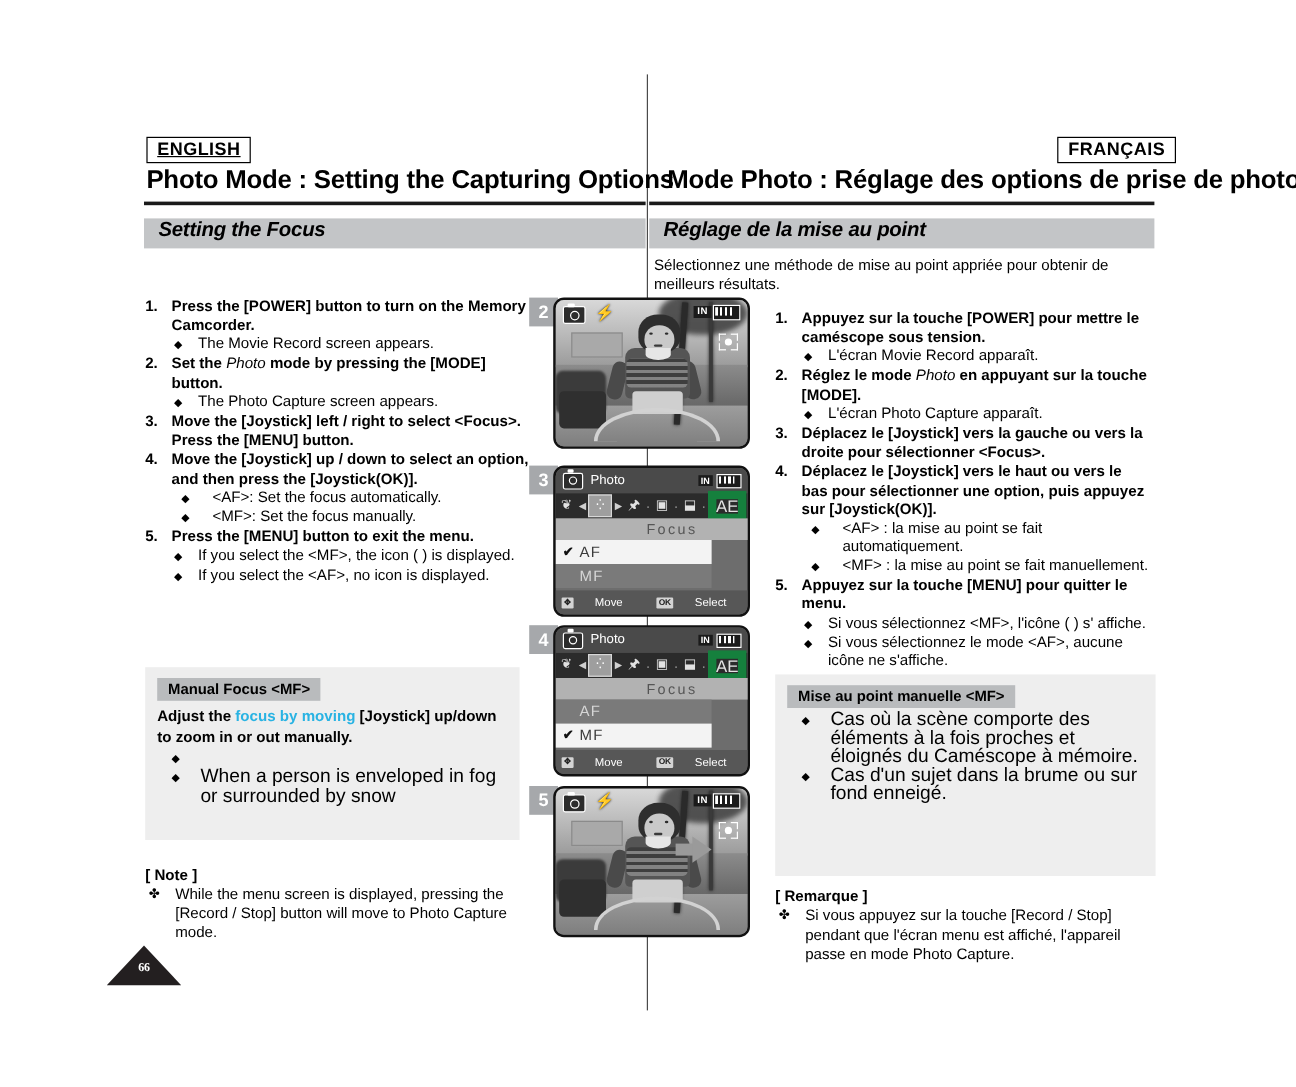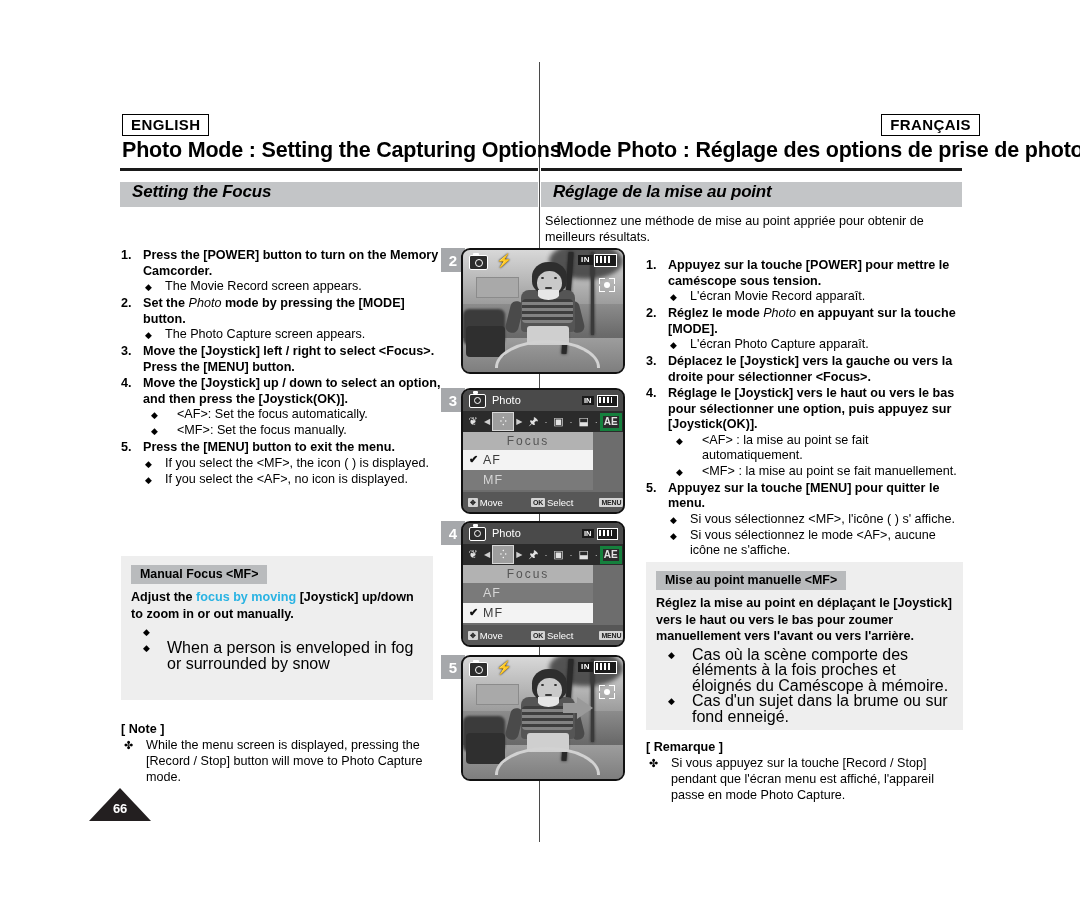--- a/index.html
+++ b/index.html
@@ -12,21 +12,21 @@
 
   
   .divider{position:absolute;left:539px;top:62px;width:1px;height:780px;background:#4a4a4a;}
 
   
   .lang-tag{
     position:absolute;top:114px;border:1.5px solid #000;background:#fff;
     font-size:15px;font-weight:bold;letter-spacing:.4px;
     padding:2px 8px 3px;line-height:1;
   }
-  .lang-en{left:122px;}
+  .lang-en{left:122px;text-decoration:underline;}
   .lang-fr{right:100px;}
 
   
   .chapter{
     position:absolute;top:138px;font-size:21.5px;font-weight:bold;
     letter-spacing:-.2px;white-space:nowrap;
   }
   .chapter-en{left:122px;}
   .chapter-fr{left:556px;}
   .rule{position:absolute;height:2.5px;background:#1a1a1a;top:168px;}
@@ -86,21 +86,21 @@
   .note-row .note-text{flex:1;line-height:16px;}
 
   
   .pagenum{position:absolute;left:89px;top:788px;width:62px;height:33px;}
   .pagenum .tri{
     width:0;height:0;border-left:31px solid transparent;border-right:31px solid transparent;
     border-bottom:33px solid #231f20;
   }
   .pagenum .pn{
     position:absolute;left:0;top:13px;width:62px;text-align:center;
-    color:#fff;font-size:13px;font-weight:bold;letter-spacing:-.3px;
+    color:#fff;font-size:10px;font-weight:bold;letter-spacing:-.3px;font-family:Liberation Serif, serif;
   }
 
   
   .shotwrap{position:absolute;}
   .stepbadge{
     position:absolute;left:0;top:0;width:24px;height:24px;background:#a6a8ab;
     color:#fff;font-size:15px;font-weight:bold;display:flex;align-items:center;
     justify-content:center;line-height:1;
   }
   .lcd{
@@ -181,37 +181,37 @@
   .m-in{font-size:7.5px;font-weight:bold;color:#fff;background:#1b1b1b;padding:1px 2.5px;line-height:1;}
   .m-bat{width:19px;height:10px;border:1.4px solid #fff;background:#1b1b1b;position:relative;}
   .m-bat:after{content:"";position:absolute;left:1px;top:1px;width:13px;height:6px;
     background:repeating-linear-gradient(90deg,#fff 0 2px,#1b1b1b 2px 4px);}
 
   .m-iconbar{position:absolute;left:0;top:21px;right:0;height:21px;background:#2b2b2b;
     display:flex;align-items:center;}
   .m-ic{color:#e2e2e2;font-size:11px;line-height:1;margin:0 1px;display:flex;
     align-items:center;justify-content:center;width:20px;height:16px;}
   .m-ic.sel{background:#9e9e9e;color:#fff;border:1px solid #d7d7d7;width:22px;height:17px;}
-  .m-ic.ae{border:3px solid #15803d;font-size:10px;font-weight:bold;width:18px;height:12px;}
+  .m-ic.ae{border:7px solid #15803d;font-size:14px;font-weight:normal;width:18px;height:12px;}
   .m-arw{color:#cfcfcf;font-size:8px;margin:0 1px;}
   .m-dot{color:#cfcfcf;font-size:9px;margin:0 1px;}
 
   .m-label{position:absolute;left:0;top:42px;width:130px;height:18px;background:#b2b2b2;
     color:#555;font-size:12px;display:flex;align-items:center;justify-content:center;
-    letter-spacing:2px;}
+    letter-spacing:2px;padding-left:32px;}
   .m-panel{position:absolute;left:0;top:60px;width:130px;bottom:22px;background:#7a7a7a;}
   .m-opt{position:relative;height:20px;display:flex;align-items:center;
     color:#d6d6d6;font-size:12.5px;padding-left:20px;letter-spacing:1px;}
   .m-opt.on{background:#f3f3f3;color:#3b3b3b;}
   .m-opt .chk{position:absolute;left:6px;top:3px;color:#111;font-size:11px;font-weight:bold;}
   .m-opt.on .chk{color:#111;}
 
   .m-bottom{position:absolute;left:0;right:0;bottom:0;height:20px;background:#575757;
     display:flex;align-items:center;color:#fff;font-size:9.5px;}
-  .m-bt{display:flex;align-items:center;gap:2px;}
+  .m-bt{display:flex;align-items:center;gap:18px;}
   .m-bt:nth-child(1){margin-left:5px;}
   .m-bt:nth-child(2){margin-left:28px;}
   .m-bt:nth-child(3){margin-left:26px;}
   .key{background:#d4d4d4;color:#222;font-size:7px;font-weight:bold;padding:1px 2px;
     border-radius:1px;line-height:1;letter-spacing:-.2px;}
 </style>
 </head>
 <body>
 
 <div class="page">
@@ -349,21 +349,21 @@
     </div>
 
     <div class="step">
       <div class="step-num">3.</div>
       <div class="step-body"> Déplacez le [Joystick] vers la gauche ou vers la droite pour sélectionner &lt;Focus&gt;.</div>
     </div>
 
     <div class="step">
       <div class="step-num">4.</div>
       <div class="step-body">
-        <div>Réglage le [Joystick] vers le haut ou vers le bas pour sélectionner une option, puis appuyez sur [Joystick(OK)].</div>
+        <div>Déplacez le [Joystick] vers le haut ou vers le bas pour sélectionner une option, puis appuyez sur [Joystick(OK)].</div>
         <div class="sub">
           <div class="dia indent">◆</div>
           <div class="subtext">&lt;AF&gt; : la mise au point se fait automatiquement.</div>
         </div>
         <div class="sub">
           <div class="dia indent">◆</div>
           <div class="subtext">&lt;MF&gt; : la mise au point se fait manuellement.</div>
         </div>
       </div>
     </div>
@@ -380,21 +380,20 @@
           <div class="dia">◆</div>
           <div class="subtext">Si vous sélectionnez le mode &lt;AF&gt;, aucune icône ne s'affiche.</div>
         </div>
       </div>
     </div>
 
   </div>
 
   <div class="infobox box-fr">
     <div class="box-title">Mise au point manuelle &lt;MF&gt;</div>
-    <div class="box-lead">Réglez la mise au point en déplaçant le [Joystick] vers le haut ou vers le bas pour zoumer manuellement vers l'avant ou vers l'arrière.</div>
     <div class="box-list">
       <div class="sub">
         <div class="dia">◆</div>
         <div class="subtext">Cas où la scène comporte des éléments à la fois proches et éloignés du Caméscope à mémoire.</div>
       </div>
       <div class="sub">
         <div class="dia">◆</div>
         <div class="subtext">Cas d'un sujet dans la brume ou sur fond enneigé.</div>
       </div>
     </div>

